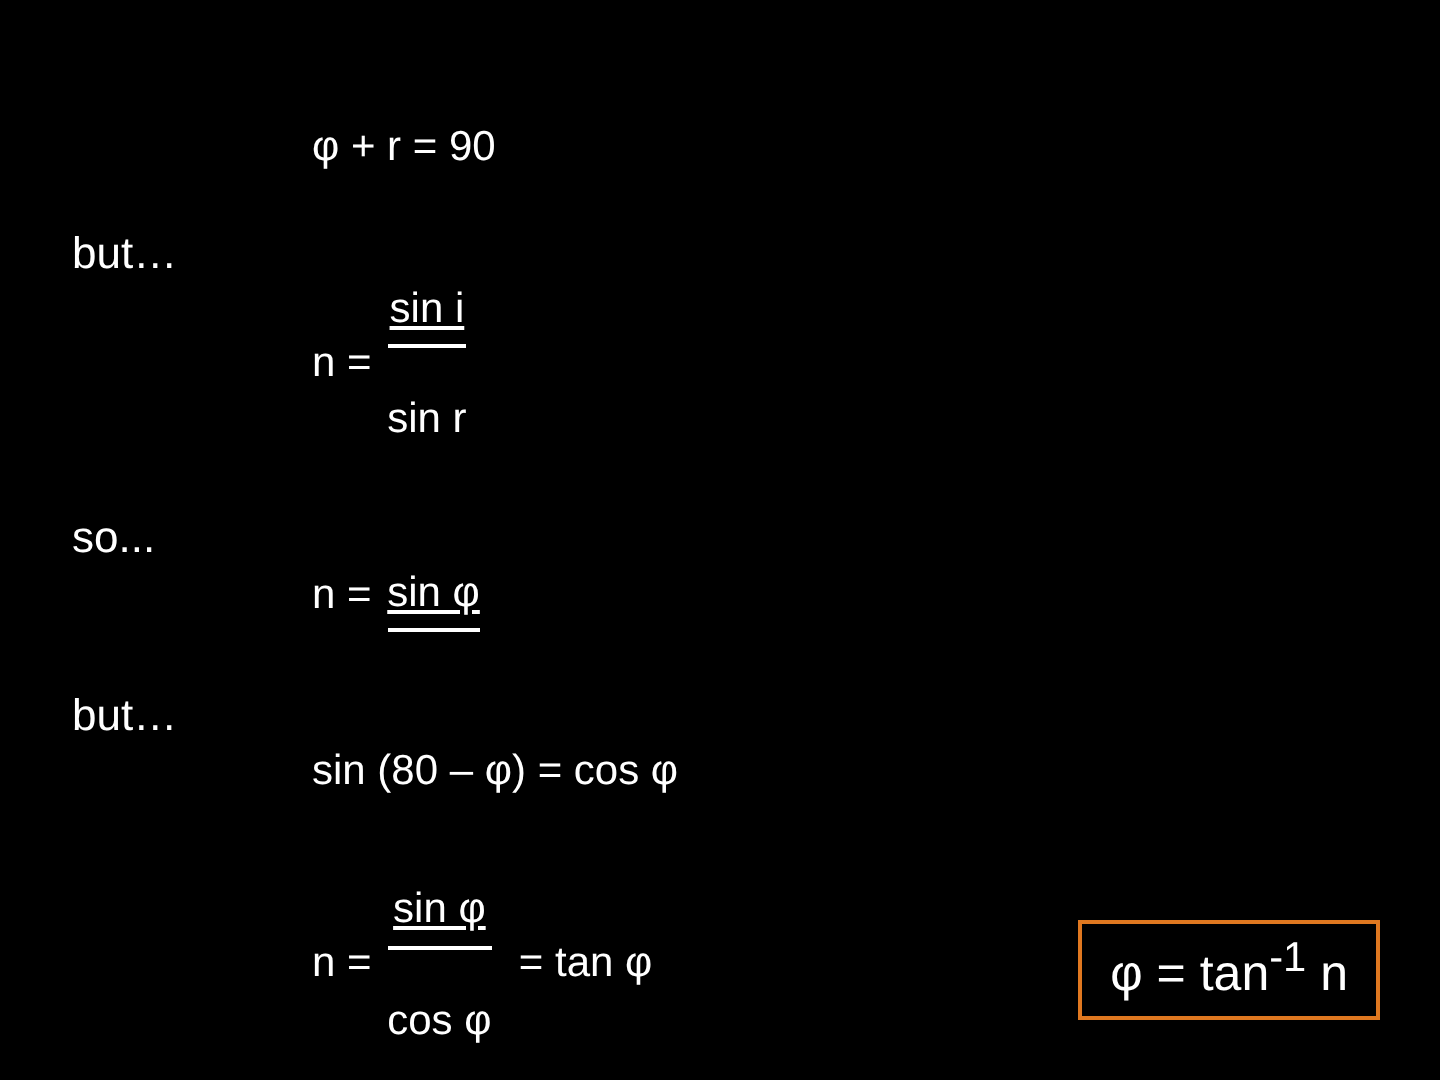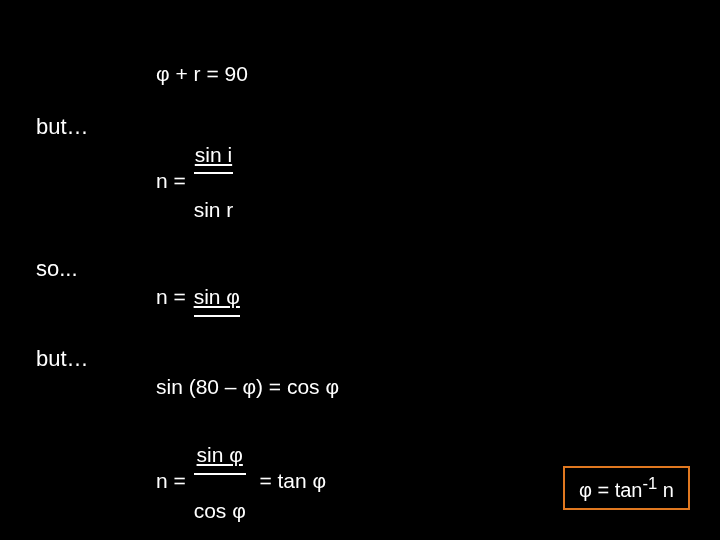--- a/index.html
+++ b/index.html
@@ -54,21 +54,21 @@
     }
     .underline {
       text-decoration: underline;
     }
     .highlight-box {
       position: absolute;
       bottom: 30px;
       right: 30px;
       border: 2px solid #e07820;
       padding: 6px 14px;
-      font-size: 20px;
+      font-size: 25px;
       color: #fff;
       background: #000;
     }
   </style>
 </head>
 <body>
 
 <div class="content">
 
 

